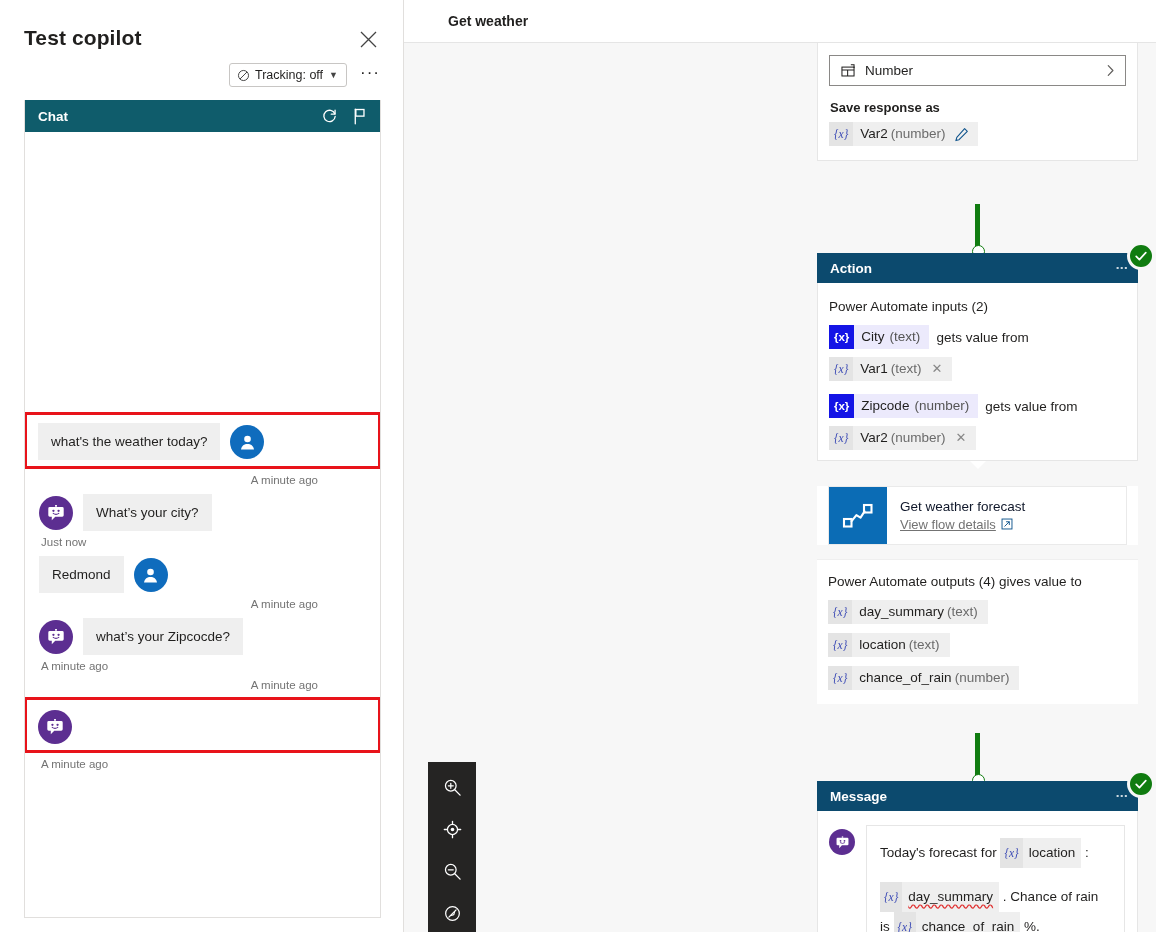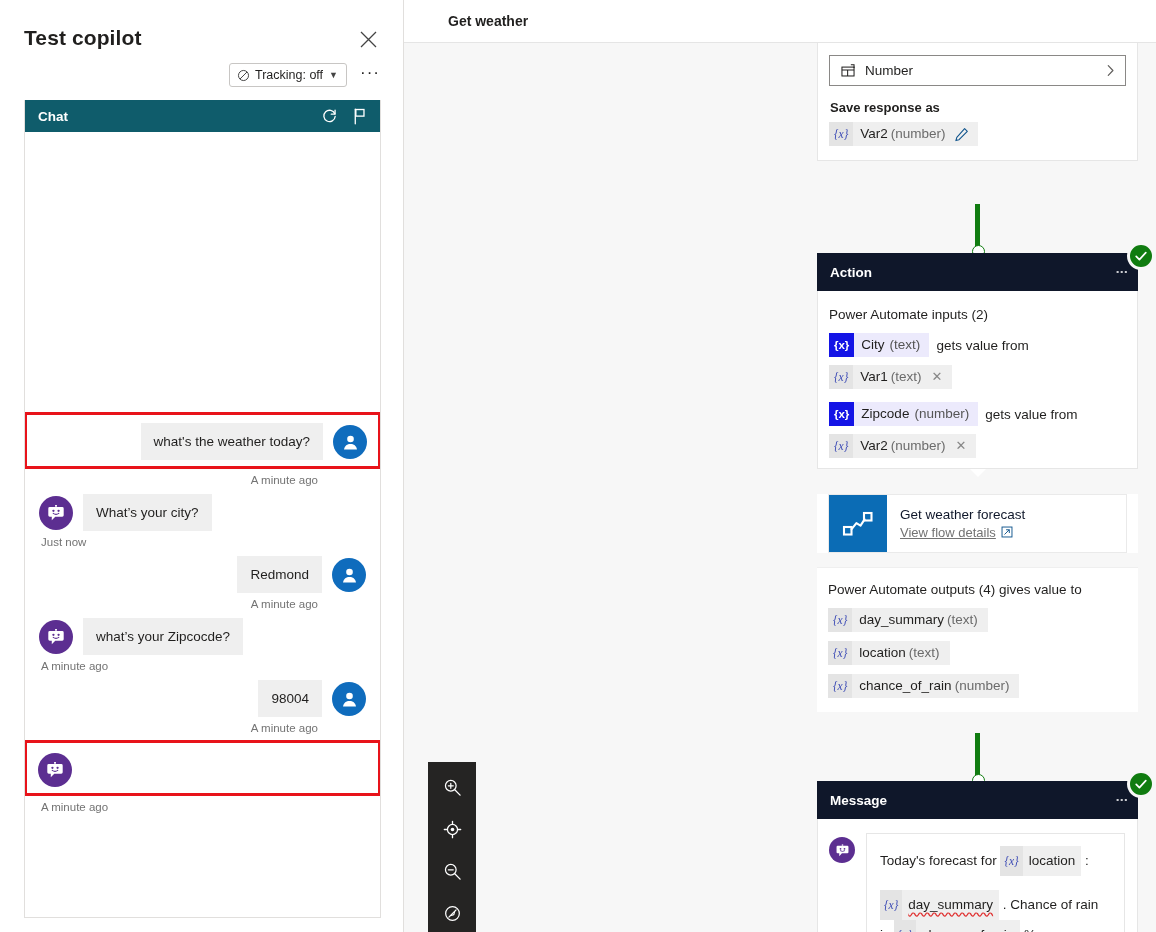--- a/index.html
+++ b/index.html
@@ -67,21 +67,21 @@
     padding:0 12px 0 13px;flex:0 0 32px;
   }
   .chat-bar .ctitle{font-size:13.5px;font-weight:600;flex:1;}
   .chat-bar .cicon{margin-left:14px;display:flex;align-items:center;cursor:pointer;}
 
   .chat-scroll{
     flex:1;overflow:hidden;position:relative;background:#fff;
     padding-top:280px;
   }
   .msg-row{display:flex;align-items:flex-start;padding:0 14px;margin-top:2px;}
-  .msg-row.user{justify-content:flex-end;}
+  .msg-row.user{}
   .bubble{
     background:#efefef;
     padding:9px 13px;
     font-size:13.5px;line-height:19px;color:#201f1e;
     max-width:278px;
     box-sizing:border-box;
   }
   .avatar{
     width:34px;height:34px;border-radius:50%;
     flex:0 0 34px;display:flex;align-items:center;justify-content:center;
@@ -179,21 +179,21 @@
     position:absolute;left:0;width:321px;display:flex;justify-content:center;
   }
   .conn-line{width:5px;background:#107c10;}
   .conn-dot{
     width:11px;height:11px;border-radius:50%;
     background:#ffffff;border:1.5px solid #107c10;
     position:absolute;bottom:-5px;left:50%;margin-left:-6px;
   }
 
   .node-head{
-    height:38px;background:#0f172a;color:#fff;
+    height:30px;background:#0c4a6e;color:#fff;
     display:flex;align-items:center;padding:0 14px 0 13px;
     font-size:13.5px;font-weight:600;position:relative;
   }
   .node-head .nh-title{flex:1;}
   .node-head .kebab{
     color:#fff;font-size:12px;line-height:4px;letter-spacing:0;
     cursor:pointer;writing-mode:vertical-rl;
   }
   .check-badge{
     position:absolute;right:-17px;top:-11px;
@@ -345,29 +345,20 @@
               <path d="M5.2 5.4 L18.8 5.4 A1.6 1.6 0 0 1 20.4 7 L20.4 14.4 A1.6 1.6 0 0 1 18.8 16 L11.2 16 L7.4 20 L7.4 16 L5.2 16 A1.6 1.6 0 0 1 3.6 14.4 L3.6 7 A1.6 1.6 0 0 1 5.2 5.4 Z" fill="#fff"></path>
               <circle cx="9.2" cy="9.6" r="1.25" fill="#5c2e91"></circle>
               <circle cx="14.8" cy="9.6" r="1.25" fill="#5c2e91"></circle>
               <path d="M9 12.4 Q12 14.6 15 12.4" stroke="#5c2e91" stroke-width="1.2" fill="none" stroke-linecap="round"></path>
             </svg>
           </div>
           <div class="bubble">what’s your Zipcocde?</div>
         </div>
         <div class="stamp left" style="padding-left:16px;">A minute ago</div>
 
-        <div class="msg-row user" style="margin-top:6px;">
-          <div class="bubble">98004</div>
-          <div class="avatar user">
-            <svg width="21" height="21" viewBox="0 0 24 24">
-              <circle cx="12" cy="8" r="3.8" fill="#fff"></circle>
-              <path d="M4.6 20 C5.2 15.6 8.3 13.6 12 13.6 C15.7 13.6 18.8 15.6 19.4 20 Z" fill="#fff"></path>
-            </svg>
-          </div>
-        </div>
         <div class="stamp right">A minute ago</div>
 
         <div class="hl" style="margin-top:4px;">
           <div class="msg-row">
             <div class="avatar bot">
               <svg width="22" height="22" viewBox="0 0 24 24">
                 <path d="M11 3.4 L13 3.4 L13 5.2 L11 5.2 Z" fill="#fff"></path>
                 <path d="M5.2 5.4 L18.8 5.4 A1.6 1.6 0 0 1 20.4 7 L20.4 14.4 A1.6 1.6 0 0 1 18.8 16 L11.2 16 L7.4 20 L7.4 16 L5.2 16 A1.6 1.6 0 0 1 3.6 14.4 L3.6 7 A1.6 1.6 0 0 1 5.2 5.4 Z" fill="#fff"></path>
                 <circle cx="9.2" cy="9.6" r="1.25" fill="#5c2e91"></circle>
                 <circle cx="14.8" cy="9.6" r="1.25" fill="#5c2e91"></circle>

